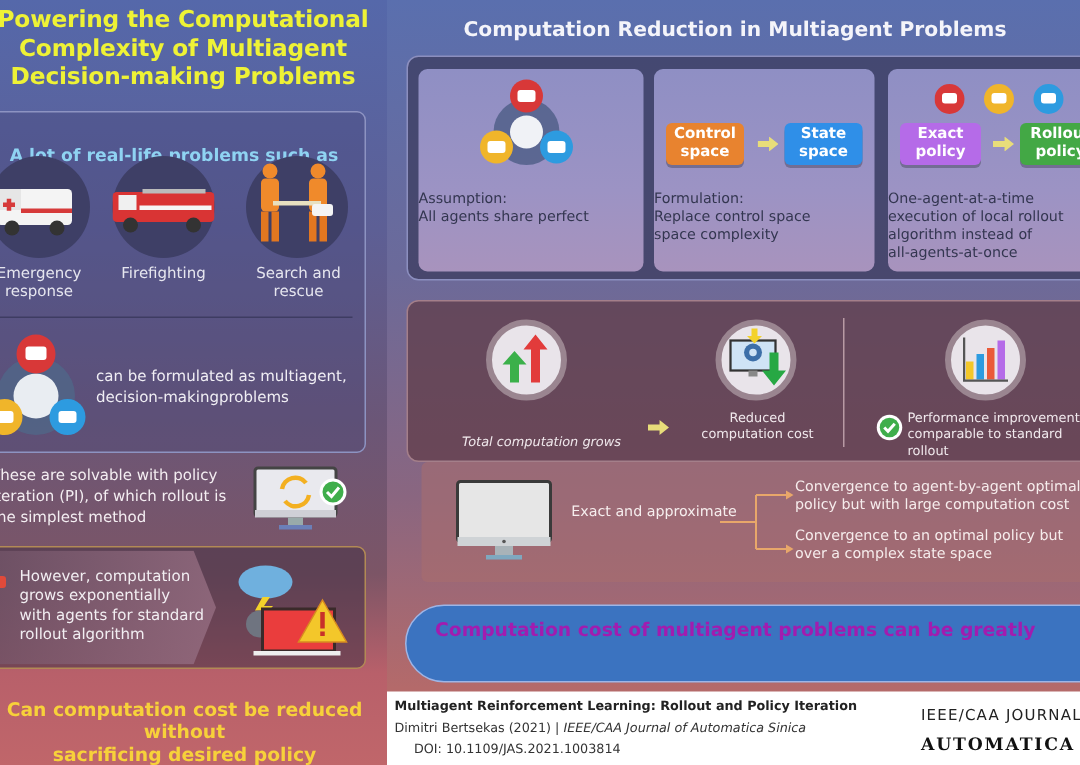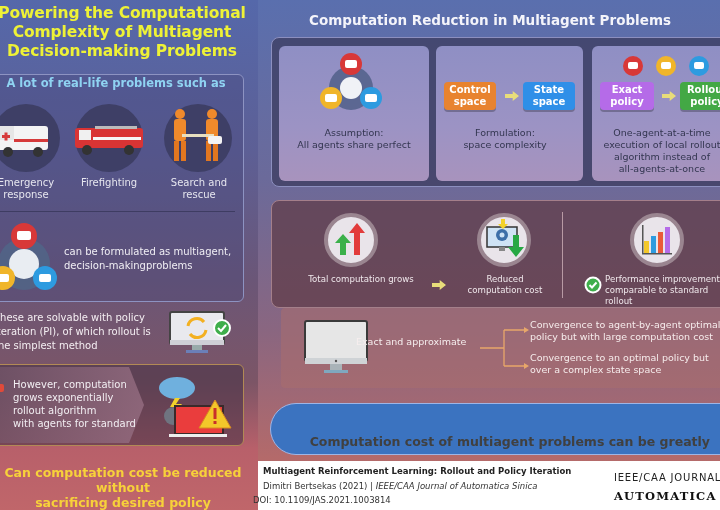--- a/index.html
+++ b/index.html
@@ -20,21 +20,21 @@
     left: -18px; top: 4px; width: 280px; text-align: center;
     color: #eef236; font-weight: bold; font-size: 15.5px; line-height: 19px;
     letter-spacing: -0.1px;
   }
   .real-box {
     left: -8px; top: 74px; width: 252px; height: 228px;
     border: 1.5px solid #8d93c2; border-radius: 6px;
     background: rgba(70, 70, 120, 0.35);
   }
   .real-title {
-    left: 0; top: 76px; width: 232px; text-align: center;
+    left: 0; top: 96px; width: 232px; text-align: center;
     color: #8fd3f2; font-weight: bold; font-size: 11.5px;
   }
   .circle-icon {
     width: 68px; height: 68px; border-radius: 50%;
     background: #3e3f66;
   }
   .caption-light {
     color: #e6e6ef; font-size: 10px; line-height: 12px; text-align: center;
   }
   .divider-h {
@@ -75,21 +75,21 @@
   .top-panel {
     left: 271px; top: 37px; width: 460px; height: 150px;
     background: rgba(60, 60, 95, 0.75);
     border: 1px solid #8c8fbf; border-radius: 8px;
   }
   .card {
     top: 46px; height: 135px; border-radius: 6px;
     background: linear-gradient(180deg, #8f8fc4 0%, #9c93c4 60%, #a893bd 100%);
   }
   .card-text {
-    color: #333650; font-size: 9.5px; line-height: 12px; text-align: center;
+    color: #333650; font-size: 9.5px; line-height: 12px; text-align: left;
   }
   .pill {
     height: 28px; border-radius: 4px; color: #fff; font-weight: bold;
     font-size: 10px; line-height: 12px; text-align: center;
     display: flex; align-items: center; justify-content: center;
     box-shadow: 0 2px 0 rgba(0,0,0,0.25);
   }
   .arrow-y {
     width: 14px; height: 10px; background: #e8dd7a;
     clip-path: polygon(0 30%, 55% 30%, 55% 0, 100% 50%, 55% 100%, 55% 70%, 0 70%);
@@ -106,42 +106,42 @@
   .mid-text {
     color: #f0e8ec; font-size: 8.6px; line-height: 11px; text-align: center;
   }
   .vdiv { width: 1px; background: #b89aa4; }
   .pi-panel {
     left: 281px; top: 308px; width: 450px; height: 80px;
     background: rgba(170, 110, 110, 0.55);
     border-radius: 4px;
   }
   .pi-left-text {
-    left: 356px; top: 336px; width: 130px;
-    color: #f6eeee; font-size: 9.5px; line-height: 12px;
+    left: 371px; top: 336px; width: 130px;
+    color: #f6eeee; font-size: 9.5px; line-height: 12px; text-align: center;
   }
   .conv-text {
     color: #f6ecec; font-size: 9.5px; line-height: 12px;
   }
   .conclusion {
     left: 270px; top: 403px; width: 470px; height: 52px;
     background: #3b73c0; border: 1.5px solid #9eb5e6;
     border-radius: 26px 0 0 26px;
   }
   .conclusion-text {
-    left: 290px; top: 412px; width: 420px; text-align: right;
-    color: #404040; font-weight: bold; font-size: 12.5px; line-height: 16px; margin-top: 22px;
+    left: 290px; top: 412px; width: 420px; text-align: left;
+    color: #a21caf; font-weight: bold; font-size: 12.5px; line-height: 16px;
   }
   .footer {
     left: 258px; top: 461px; width: 462px; height: 49px; background: #ffffff;
   }
   .ref-title { left: 263px; top: 466px; font-size: 8.5px; color: #222; font-weight: bold; }
   .ref-author { left: 263px; top: 481px; font-size: 8.5px; color: #333; }
   .ref-author i { font-style: italic; }
-  .ref-doi { left: 253px; top: 495px; font-size: 8.5px; color: #333; }
+  .ref-doi { left: 276px; top: 495px; font-size: 8.5px; color: #333; }
   .journal1 { left: 614px; top: 472px; font-size: 10px; color: #222; letter-spacing: 0.8px; white-space: nowrap; }
   .journal2 { left: 614px; top: 489px; font-size: 11.5px; color: #111; font-family: "DejaVu Serif", serif; font-weight: bold; letter-spacing: 1.2px; white-space: nowrap; }
   svg { display: block; }
 </style>
 </head>
 <body>
 
 <div class="abs left-col"></div>
 <div class="abs left-title">
   <div>Powering the Computational</div>
@@ -235,22 +235,22 @@
     <path d="M50 18 l3 3 l5 -6" fill="none" stroke="#fff" stroke-width="2"></path>
   </svg>
 </div>
 
 <div class="abs warn-box"></div>
 <div class="abs warn-arrow-bg"></div>
 <div class="abs" style="left:-4px; top:384px; width:8px; height:8px; background:#e04a3a; border-radius:2px;"></div>
 <div class="abs warn-text">
   <div>However, computation</div>
   <div>grows exponentially</div>
+  <div>with agents for standard</div>
   <div>rollout algorithm</div>
-  <div>with agents for standard</div>
 </div>
 <div class="abs" style="left:155px; top:370px;">
   <svg width="82" height="72" viewBox="0 0 82 72">
     <ellipse cx="22" cy="18" rx="18" ry="11" fill="#6fb0de"></ellipse>
     <path d="M20 28 l-5 9 h6 l-4 9 l10 -12 h-6 l4 -6z" fill="#f3d22a"></path>
     <circle cx="18" cy="46" r="9" fill="#6f7480"></circle>
     <rect x="20" y="36" width="48" height="28" fill="#ea3d3d" stroke="#3a2a2a" stroke-width="2"></rect>
     <rect x="14" y="64" width="58" height="3" fill="#eee"></rect>
     <path d="M60 30 l16 28 h-32z" fill="#f3c72a" stroke="#d88a20" stroke-width="1"></path>
     <rect x="58.5" y="38" width="3" height="11" fill="#c8302a"></rect>
@@ -294,20 +294,21 @@
 </div>
 <div class="abs arrow-y" style="left:505px; top:91px;"></div>
 <div class="abs pill" style="left:523px; top:82px; width:52px; background:#2f8fe8;">
   <div>
       <div>State</div>
       <div>space</div>
     </div>
 </div>
 <div class="abs card-text" style="left:436px; top:127px; width:138px;">
   <div>Formulation:</div>
+  <div>Replace control space</div>
   <div>space complexity</div>
 </div>
 
 <div class="abs card" style="left:592px; width:140px;"></div>
 <div class="abs" style="left:623px; top:55px;">
   <svg width="100" height="22" viewBox="0 0 100 22">
     <circle cx="10" cy="11" r="10" fill="#d83838"></circle>
       <rect x="5" y="7" width="10" height="7" rx="2" fill="#fff"></rect>
     <circle cx="43" cy="11" r="10" fill="#f0b52a"></circle>
       <rect x="38" y="7" width="10" height="7" rx="2" fill="#fff"></rect>
@@ -335,21 +336,21 @@
   <div>all-agents-at-once</div>
 </div>
 
 <div class="abs mid-panel"></div>
 <div class="abs round-icon" style="left:324px; top:213px;">
   <svg width="46" height="46" viewBox="0 0 46 46">
     <path d="M12 38 v-12 h-5 l8 -9 l8 9 h-5 v12z" fill="#3bb04a"></path>
     <path d="M26 38 v-22 h-5 l8 -10 l8 10 h-5 v22z" fill="#e23b3b"></path>
   </svg>
 </div>
-<div class="abs mid-text" style="left:286px; top:274px; width:150px;">
+<div class="abs mid-text" style="left:286px; top:290px; width:150px;font-style:italic;">
   <div>Total computation grows</div>
 </div>
 <div class="abs arrow-y" style="left:432px; top:280px;"></div>
 <div class="abs round-icon" style="left:477px; top:213px;">
   <svg width="46" height="46" viewBox="0 0 46 46">
     <rect x="6" y="10" width="30" height="20" fill="#cfe3f5" stroke="#333" stroke-width="1.5"></rect>
     <circle cx="21" cy="18" r="6" fill="#3d6fa8"></circle>
     <circle cx="21" cy="18" r="2.5" fill="#cfe3f5"></circle>
     <path d="M20 2 h4 v5 h3 l-5 5 l-5 -5 h3z" fill="#f3d22a"></path>
     <rect x="18" y="30" width="6" height="4" fill="#888"></rect>

